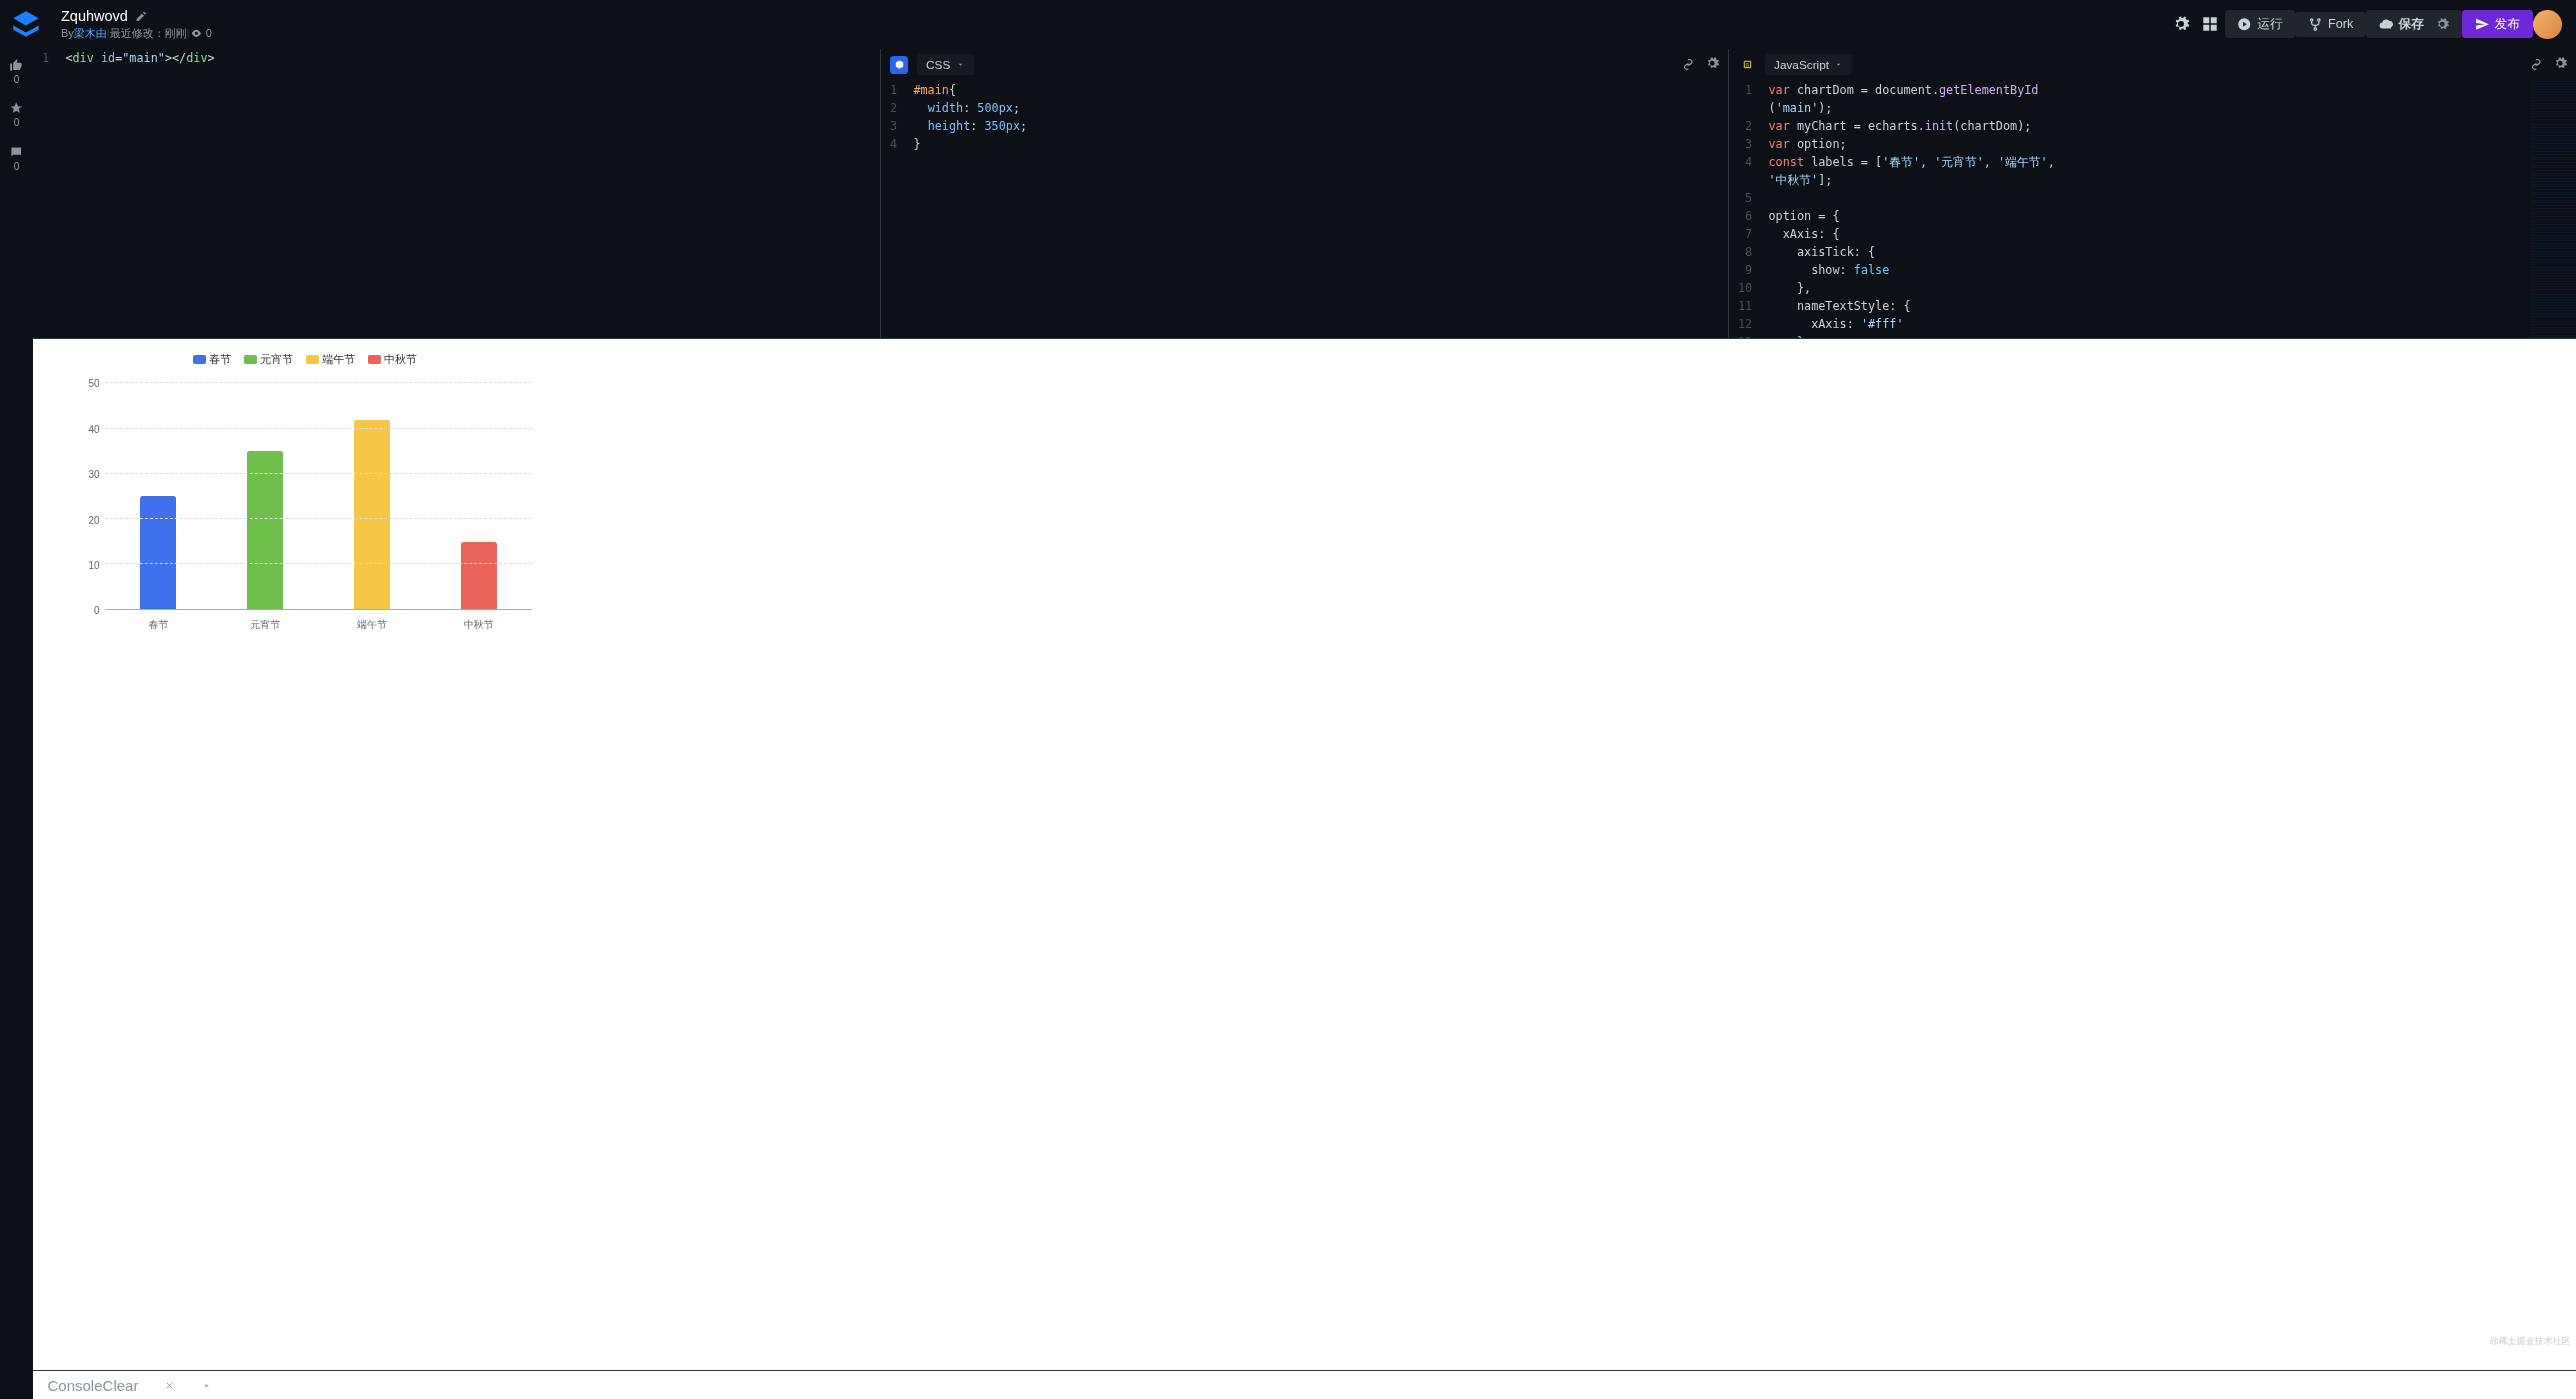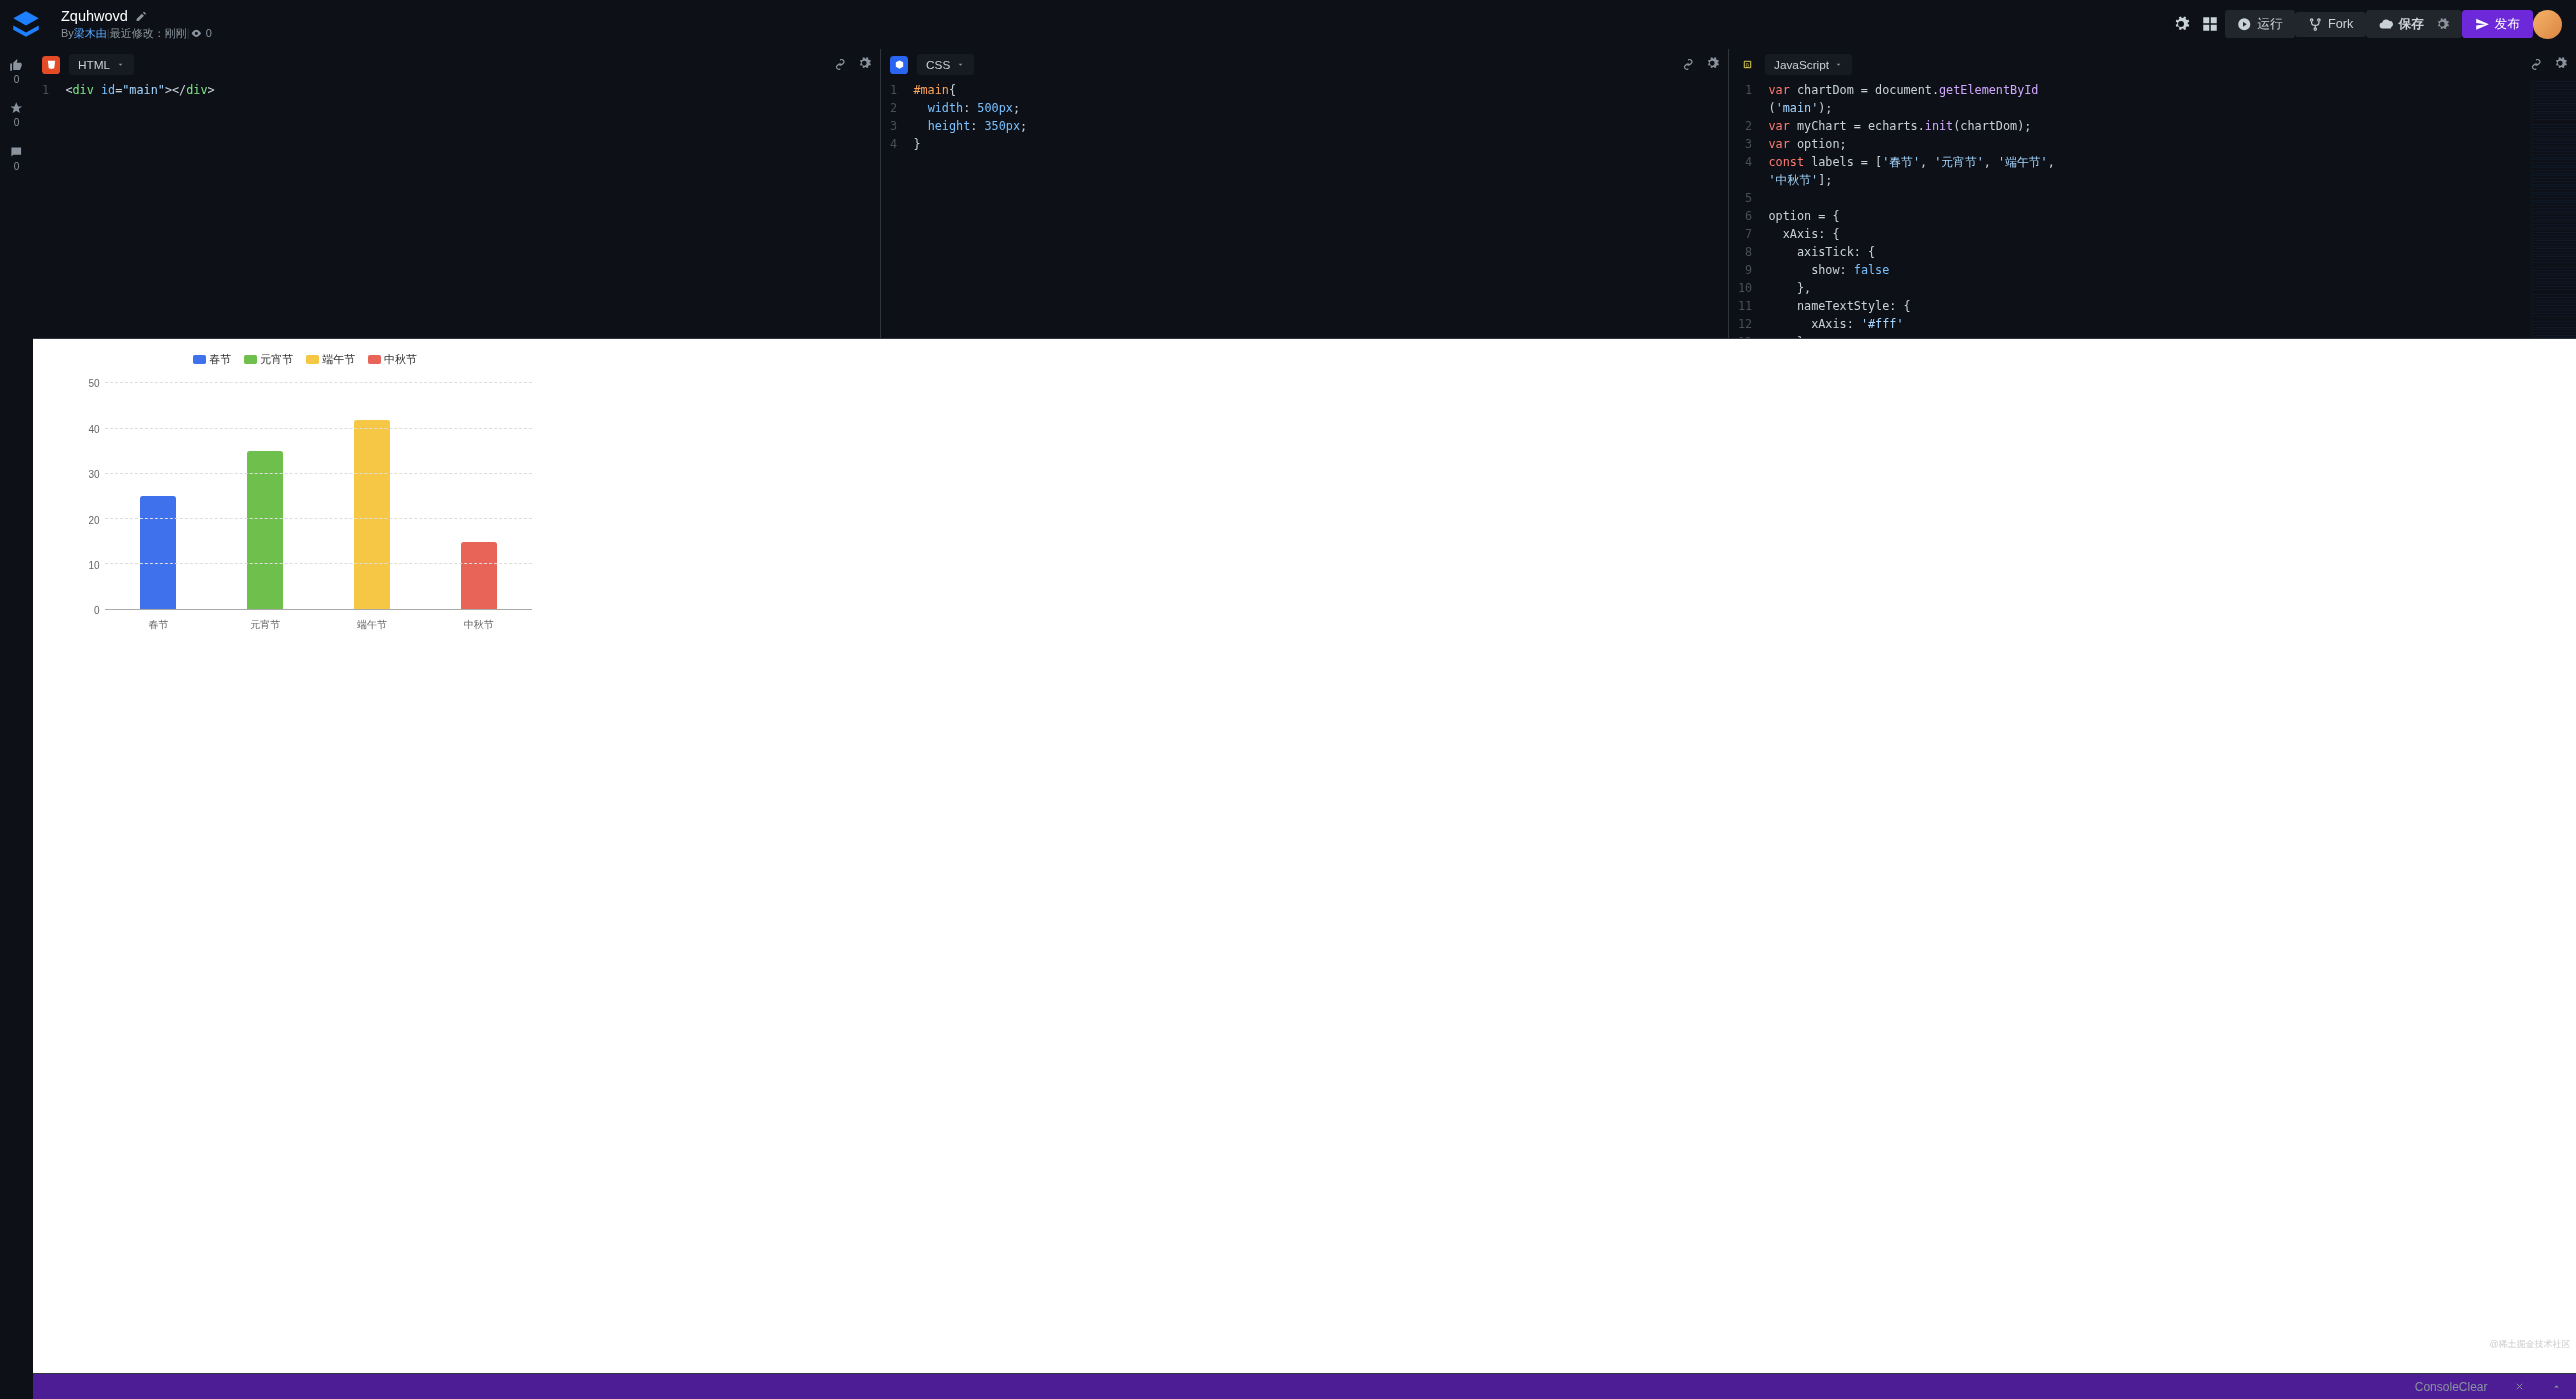--- a/index.html
+++ b/index.html
@@ -75,21 +75,21 @@
 .ylab{position:absolute;right:5.4px;transform:translateY(50%);font-size:10px;color:#666;}
 .grid{flex:1;position:relative;border-bottom:0.9px solid #aaa;}
 .gline{position:absolute;left:0;right:0;border-top:0.9px dashed #ddd;}
 .bars{position:absolute;left:0;right:0;bottom:0;top:0;display:flex;justify-content:space-around;align-items:flex-end;}
 .bar{width:36px;border-radius:2.7px 2.7px 0 0;}
 .xaxis{display:flex;margin-left:27px;}
 .xlab{flex:1;text-align:center;font-size:10px;color:#666;padding-top:7.3px;}
 .watermark{position:absolute;right:5.4px;bottom:22px;font-size:9px;color:#ccc;}
 
 
-.console-bar{display:flex;align-items:center;justify-content:flex-end;padding:5.4px 14.5px;background:#4c1d95;border-top:0.9px solid #30363d;font-size:12px;color:#8b949e;}
+.console-bar{display:flex;align-items:center;justify-content:flex-start;padding:5.4px 14.5px;background:#ffffff;border-top:0.9px solid #30363d;font-size:15px;color:#8b949e;}
 .console-right{display:flex;align-items:center;gap:26px;}
 .console-right svg{width:11px;height:11px;fill:#8b949e;}
 </style>
 </head>
 <body>
 
 <div class="app">
   <div class="header">
     <div class="logo">
       <svg viewBox="0 0 24 24">
@@ -179,40 +179,20 @@
             <path d="M4 4h16v12H7l-3 3V4z"></path>
           </svg>
           <span class="side-count">0</span>
         </div>
     </div>
 
     <div class="main-col">
       <div class="editors">
 
         <div class="pane">
-          <div class="pane-head">
-            <div class="pane-ic ic-html">
-                <svg viewBox="0 0 24 24">
-                  <path d="M4 4l2 16 6 2 6-2 2-16H4z"></path>
-                </svg>
-              </div>
-            <div class="lang-sel">
-                <span>HTML</span>
-                <svg viewBox="0 0 24 24">
-                  <path d="M7 10l5 5 5-5z"></path>
-                </svg>
-              </div>
-            <div class="pane-head-spacer"></div>
-            <div class="pane-act"><svg viewBox="0 0 24 24">
-                  <path d="M10 14a4 4 0 005 0l3-3a4 4 0 00-5-5l-1 1m2 7a4 4 0 00-5 0l-3 3a4 4 0 005 5l1-1" fill="none" stroke="#8b949e" stroke-width="2"></path>
-                </svg></div>
-            <div class="pane-act"><svg viewBox="0 0 24 24">
-                  <path d="M12 8a4 4 0 100 8 4 4 0 000-8zm9 4l2 1-1 3-2-1a8 8 0 01-2 2l1 2-3 1-1-2a8 8 0 01-2 0l-1 2-3-1 1-2a8 8 0 01-2-2l-2 1-1-3 2-1a8 8 0 010-2l-2-1 1-3 2 1a8 8 0 012-2l-1-2 3-1 1 2a8 8 0 012 0l1-2 3 1-1 2a8 8 0 012 2l2-1 1 3-2 1a8 8 0 010 2z"></path>
-                </svg></div>
-          </div>
           <div class="code-area">
             <div class="gutter">
                 <div>1</div>
               </div>
             <div class="code-lines"><span class="s-punc">&lt;</span><span class="s-tag">div</span> <span class="s-attr">id</span><span class="s-punc">=</span><span class="s-str">"main"</span><span class="s-punc">&gt;&lt;/</span><span class="s-tag">div</span><span class="s-punc">&gt;</span></div>
           </div>
         </div>
 
         <div class="pane">
           <div class="pane-head">

